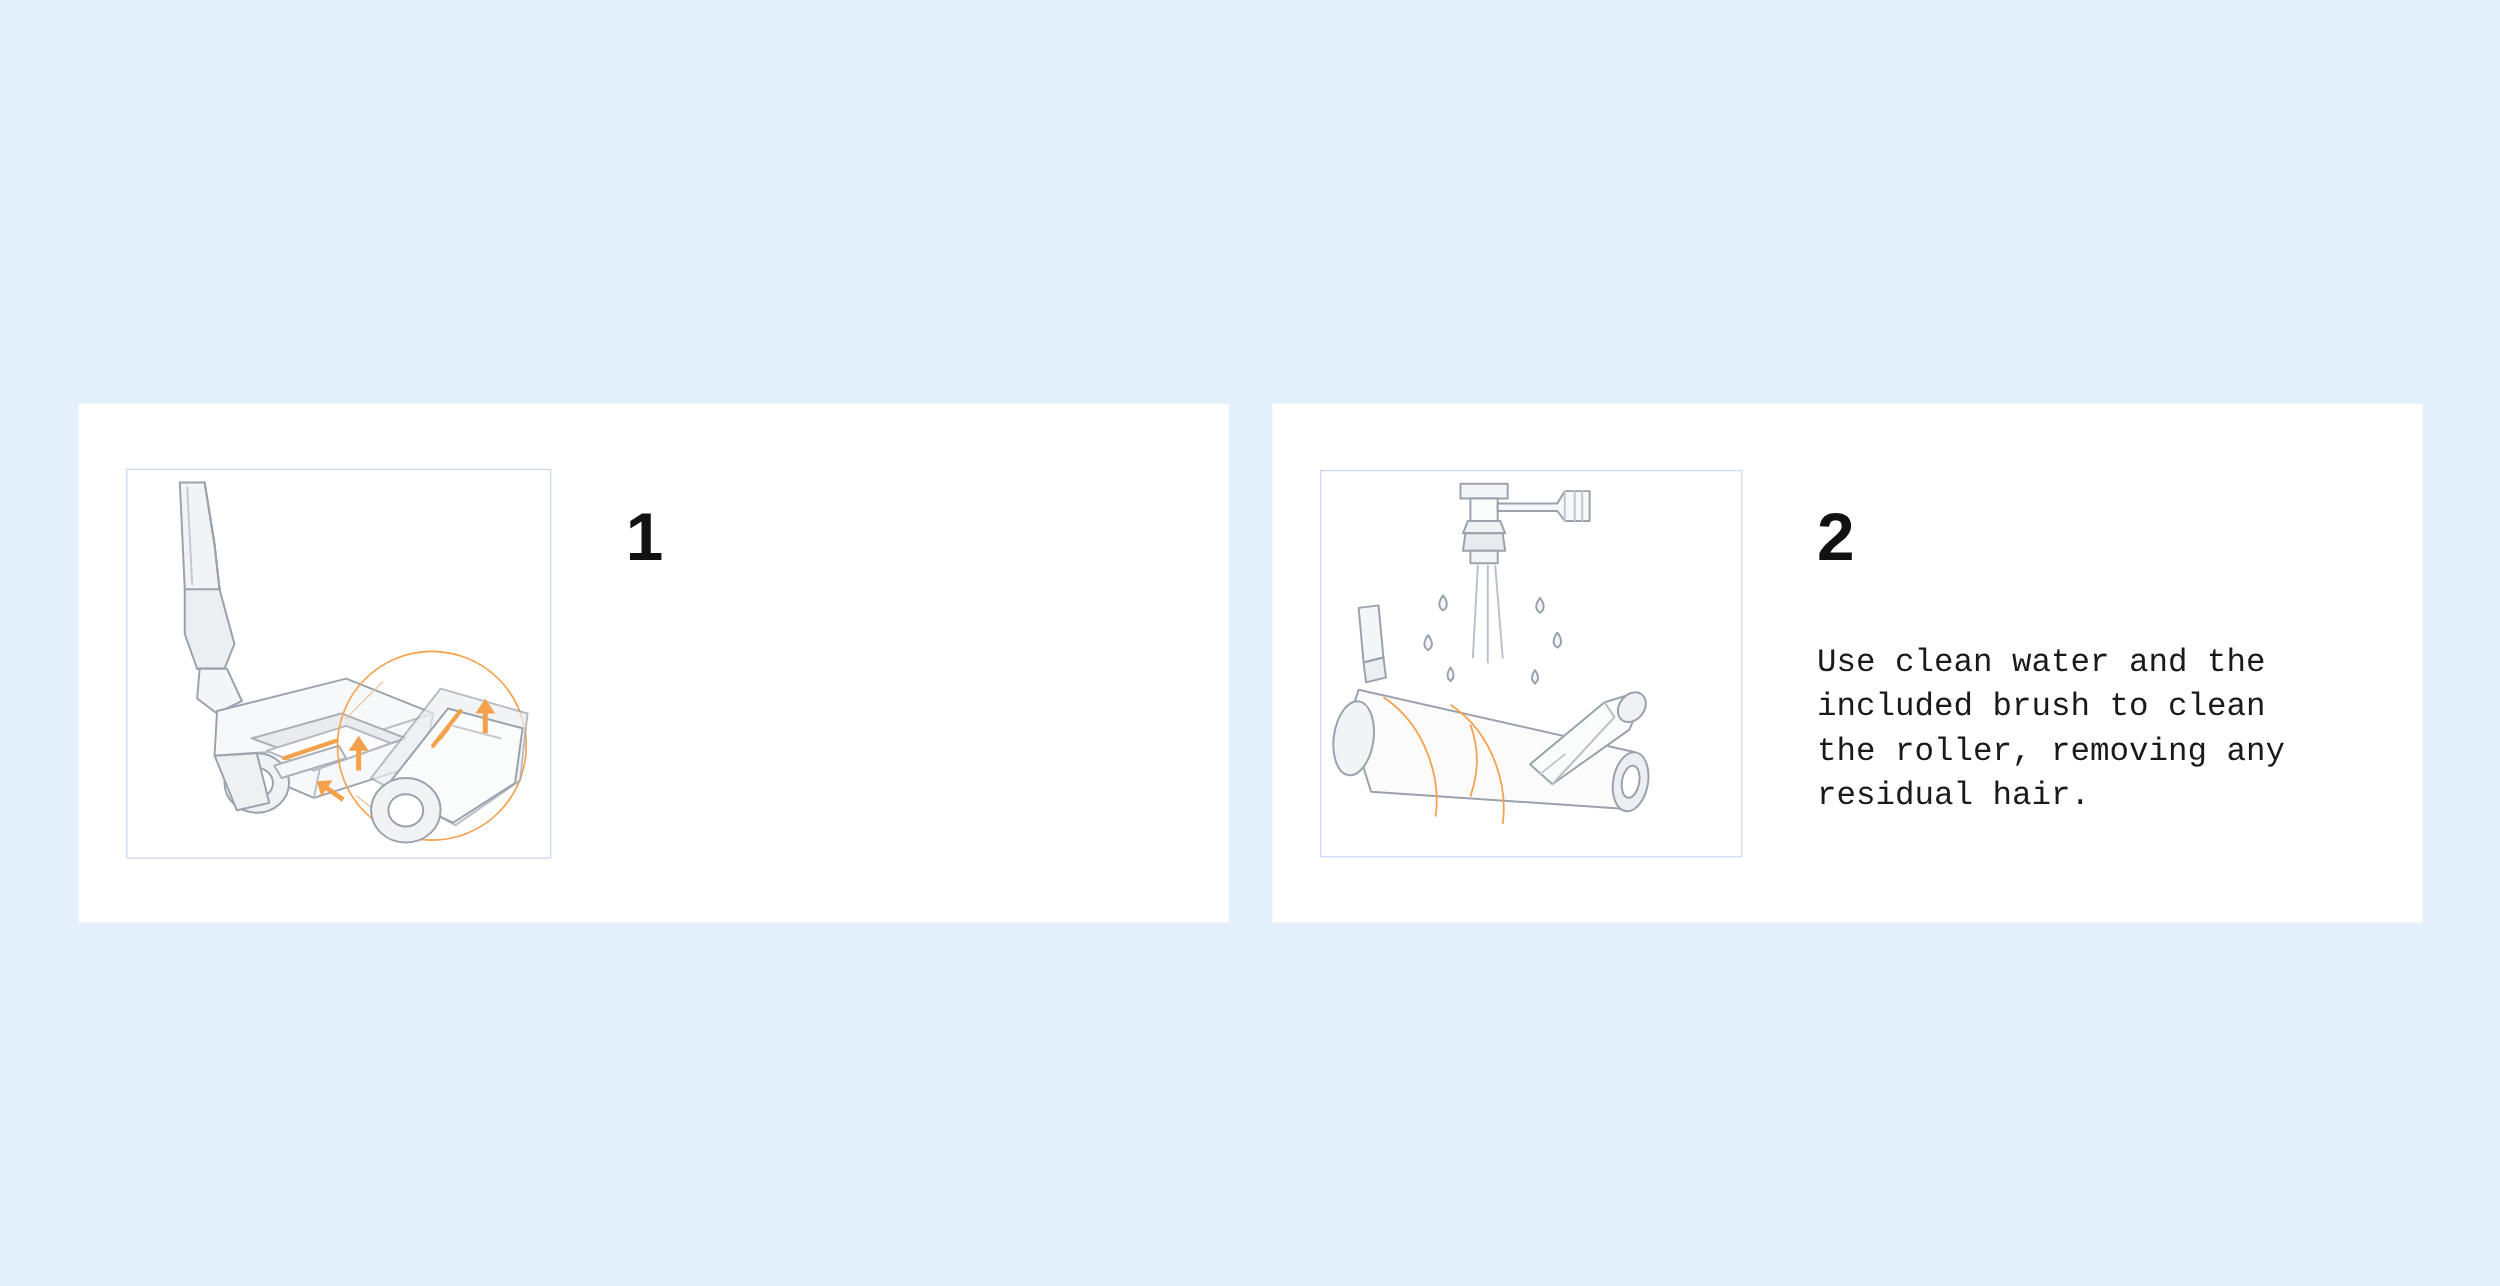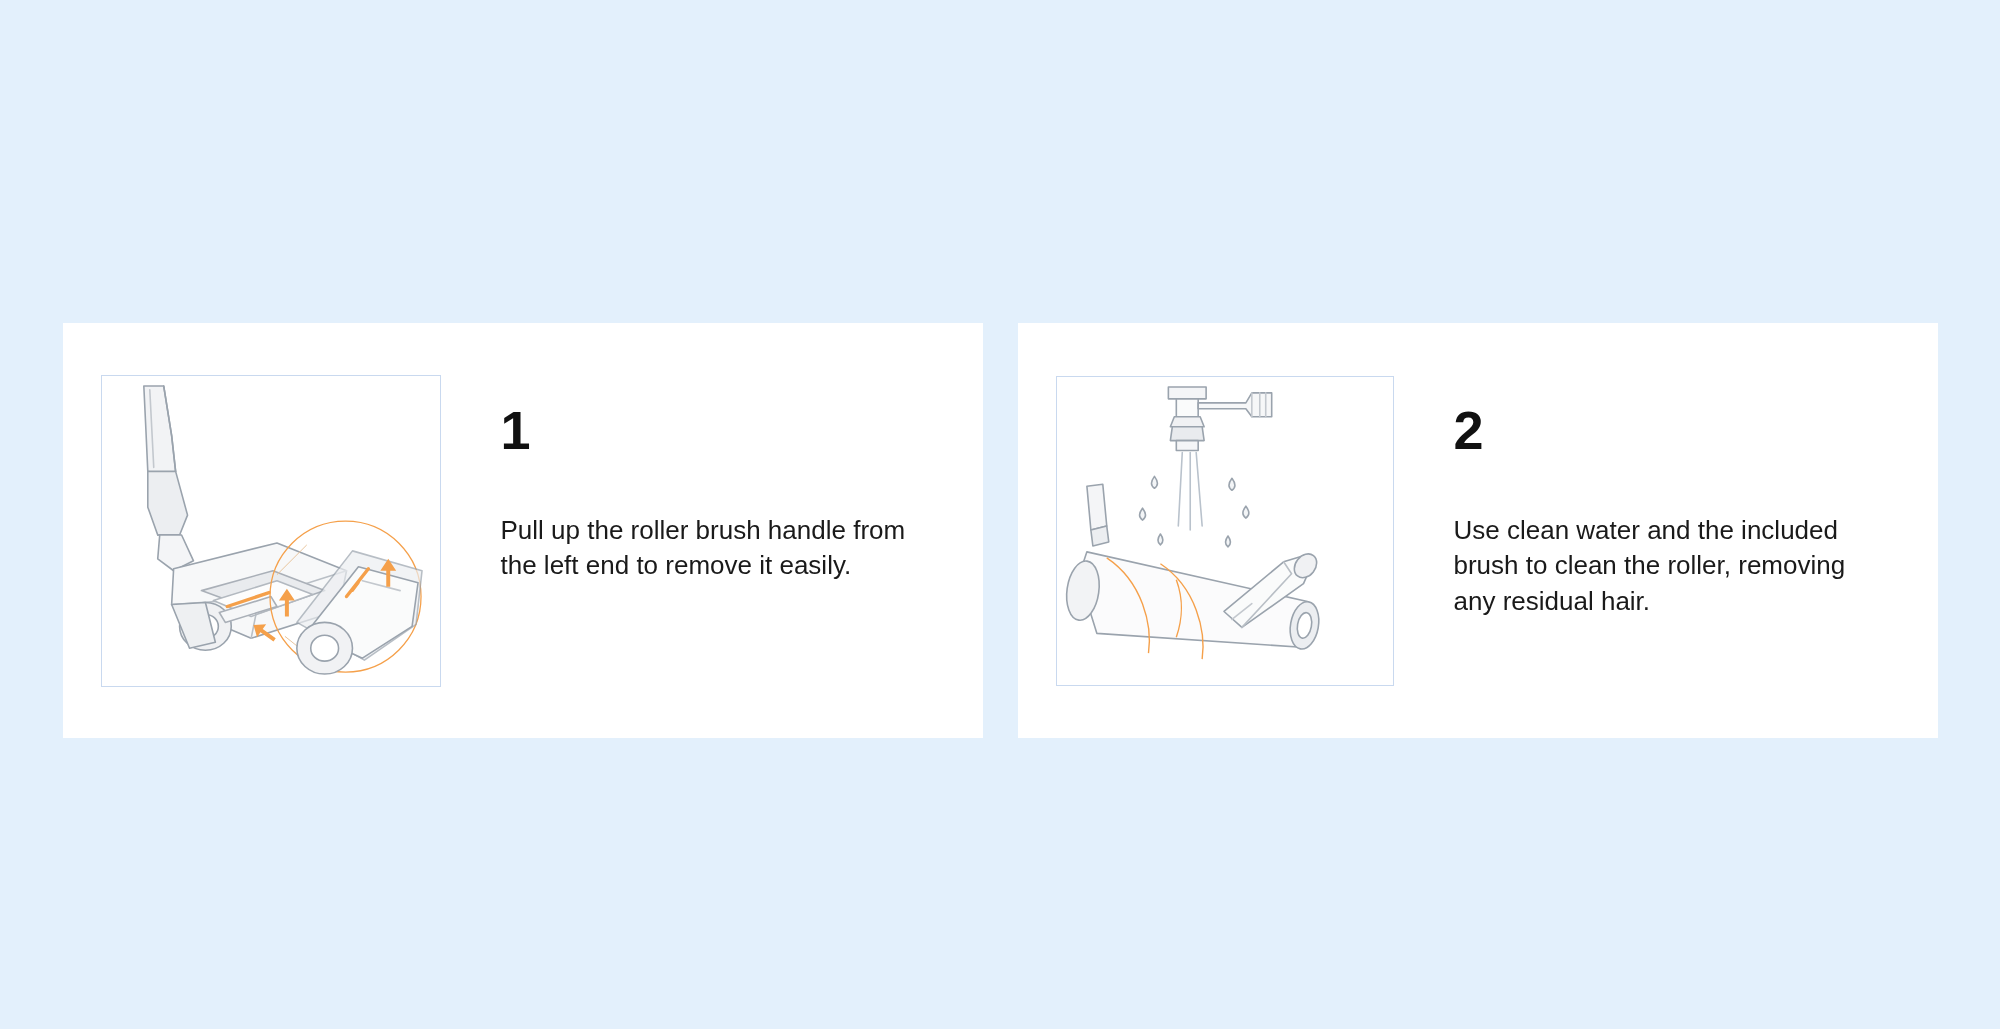--- a/index.html
+++ b/index.html
@@ -76,20 +76,21 @@
   }
   .step-desc {
     font-size: 26px;
     color: #1a1a1a;
     line-height: 1.36;
     margin: 0;
     max-width: 430px;
   }
   .card2 .step-desc {
     max-width: 420px;
+    font-family: Liberation Mono, monospace;
   }
 </style>
 </head>
 <body>
 
 <div class="page">
   <div class="cards">
 
     <div class="card card1">
       <div class="illus-frame frame1">
@@ -150,21 +151,20 @@
           <g fill="#f5a04a">
             <path d="M280 196 L288 184 L296 196 L290 196 L290 212 L286 212 L286 196 Z"></path>
           </g>
           <g fill="none" stroke="#f5a04a" stroke-width="2.6" stroke-linecap="round">
             <path d="M252 216 L258 208"></path>
           </g>
         </svg>
       </div>
       <div class="text-col">
         <div class="step-num">1</div>
-        <p class="step-desc">Pull up the roller brush handle from the left end to remove it easily.</p>
       </div>
     </div>
 
     <div class="card card2">
       <div class="illus-frame frame2">
         <svg viewBox="0 0 338 310" xmlns="http://www.w3.org/2000/svg">
           <g fill="none" stroke="#9aa3ad" stroke-width="1.6" stroke-linejoin="round" stroke-linecap="round">
 
             <path d="M112 10 L150 10 L150 22 L112 22 Z" fill="#f4f5f7"></path>
             <path d="M120 22 L142 22 L142 40 L120 40 Z" fill="#fafbfb"></path>

